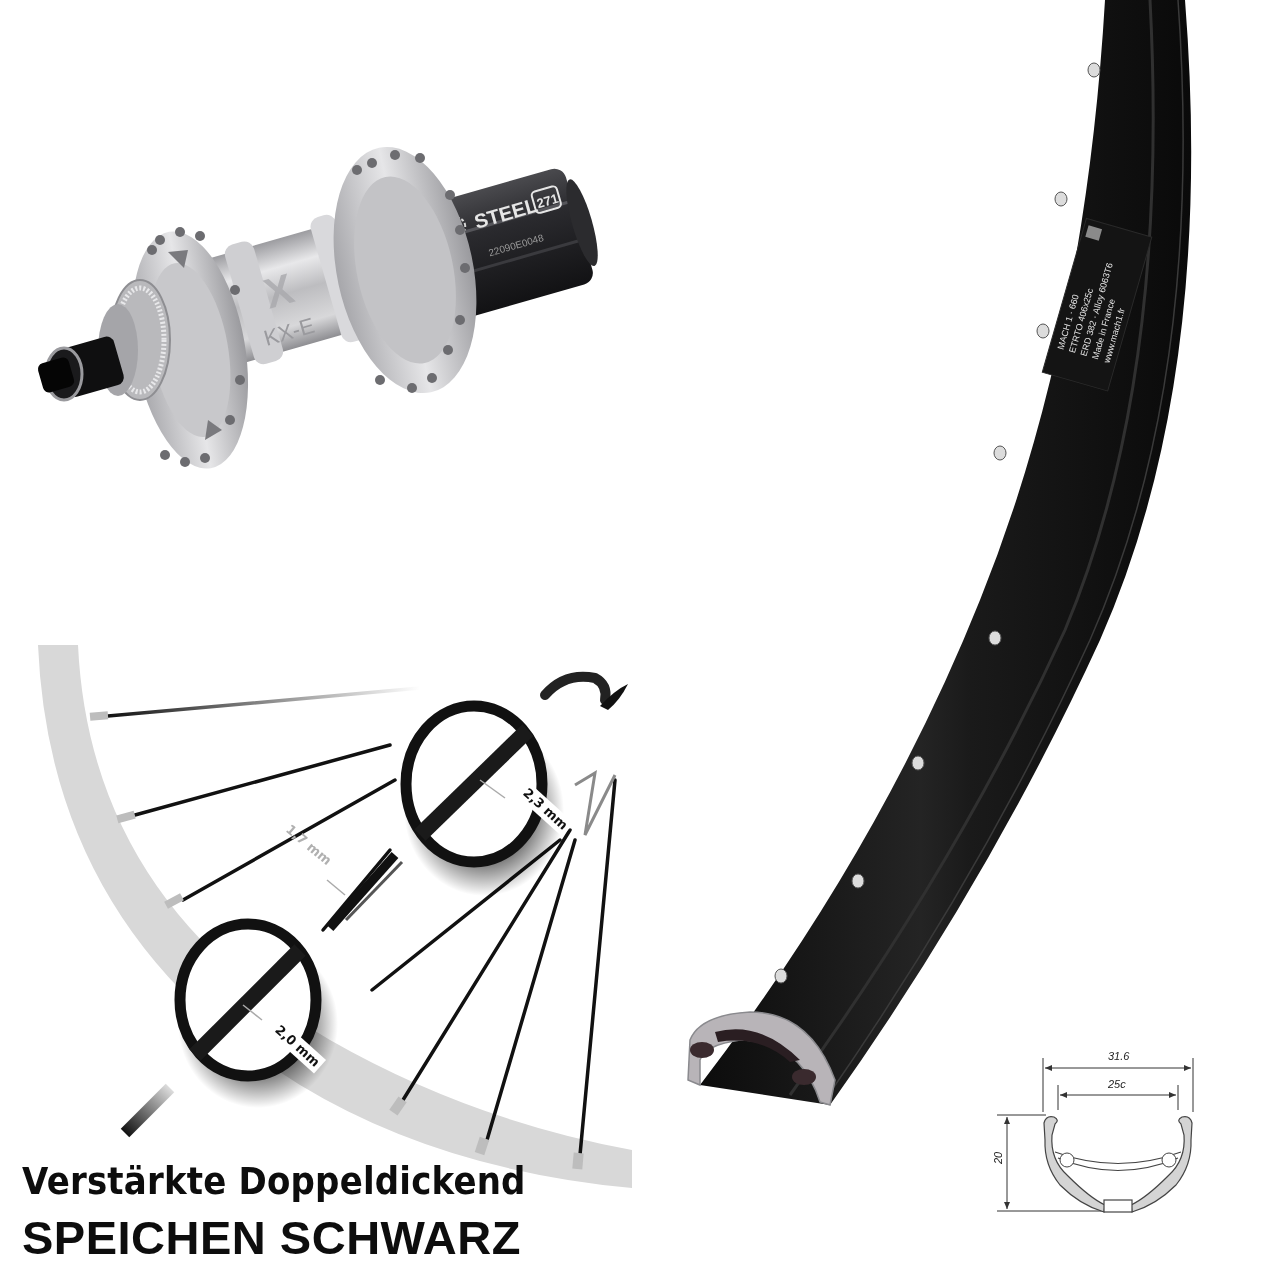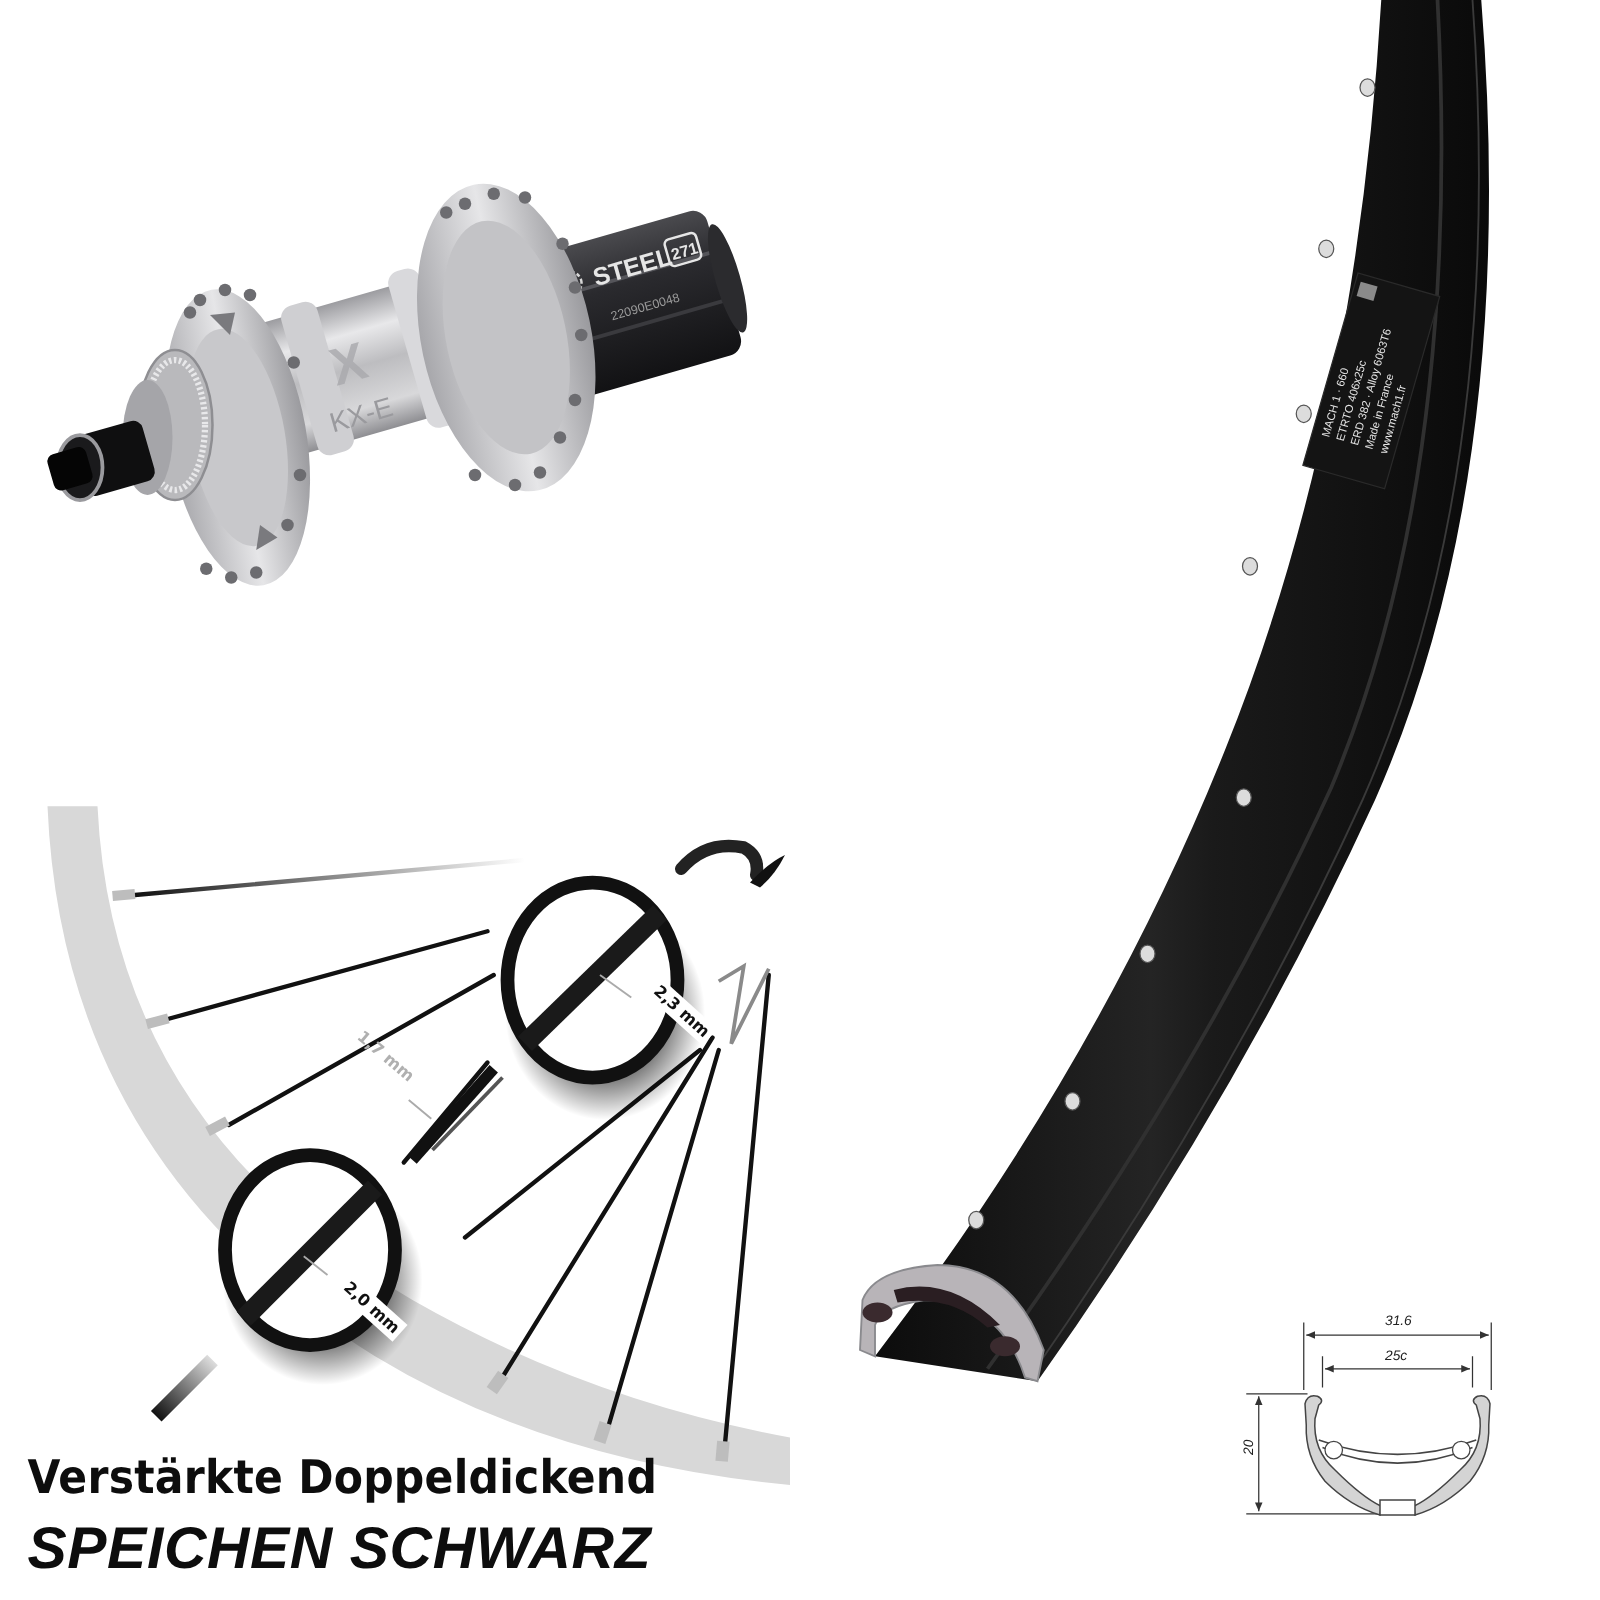--- a/index.html
+++ b/index.html
@@ -6,21 +6,21 @@
   body { width: 1280px; height: 1280px; position: relative; overflow: hidden; font-family: "DejaVu Sans", sans-serif; }
   .layer { position: absolute; left: 0; top: 0; width: 1280px; height: 1280px; }
   .caption-line1 {
     position: absolute; left: 22px; top: 1160px;
     font-family: "DejaVu Sans", sans-serif; font-size: 37px; font-weight: bold;
     letter-spacing: 0.2px; color: #0d0d0d; white-space: nowrap;
     transform: scaleX(0.92); transform-origin: left top;
   }
   .caption-line2 {
     position: absolute; left: 22px; top: 1210px;
-    font-family: "Liberation Sans", sans-serif; font-size: 47px; font-weight: bold; font-style: italic;
+    font-family: "Liberation Sans", sans-serif; font-size: 47px; font-weight: bold; 
     color: #0d0d0d; white-space: nowrap; letter-spacing: 0.5px;
   }
   .svg-text-sans { font-family: "Liberation Sans", sans-serif; }
   .svg-text-dejavu { font-family: "DejaVu Sans", sans-serif; }
 </style>
 </head>
 <body>
 
 <svg class="layer" viewBox="0 0 1280 1280" xmlns="http://www.w3.org/2000/svg">
   <defs>

